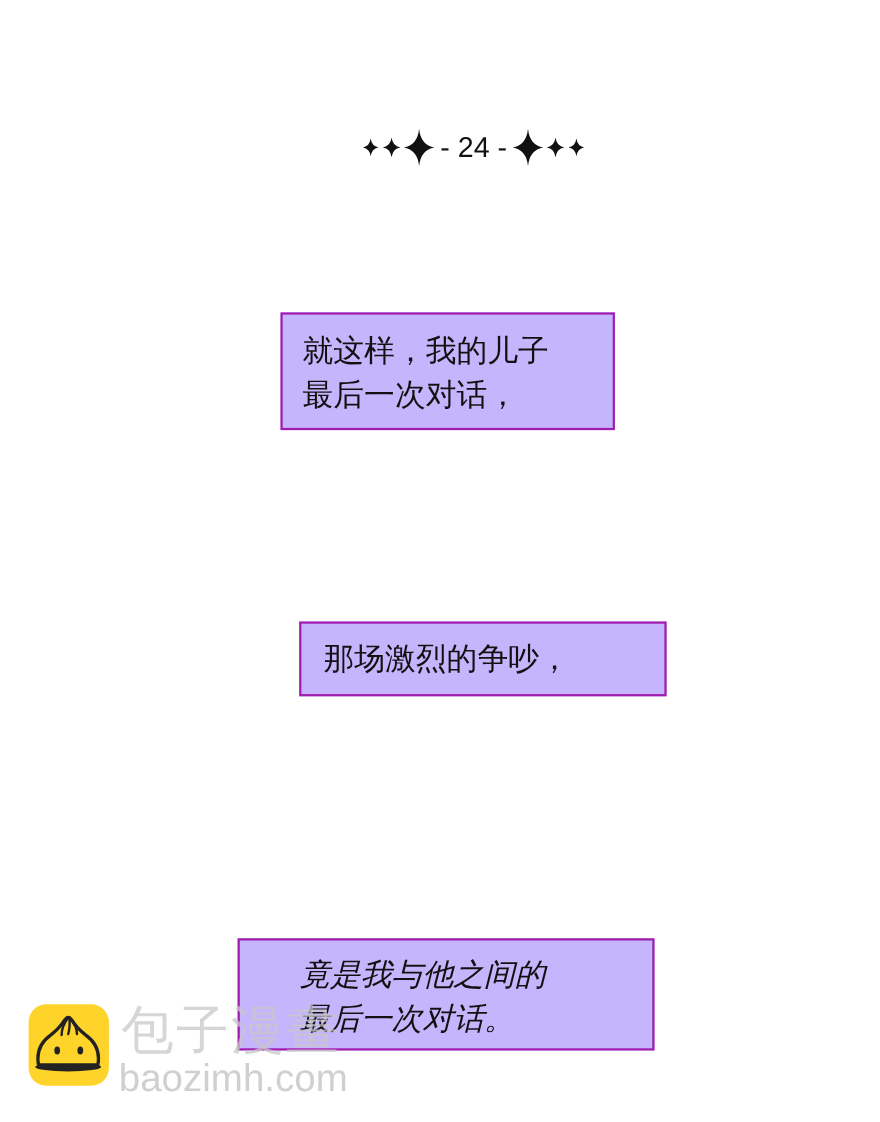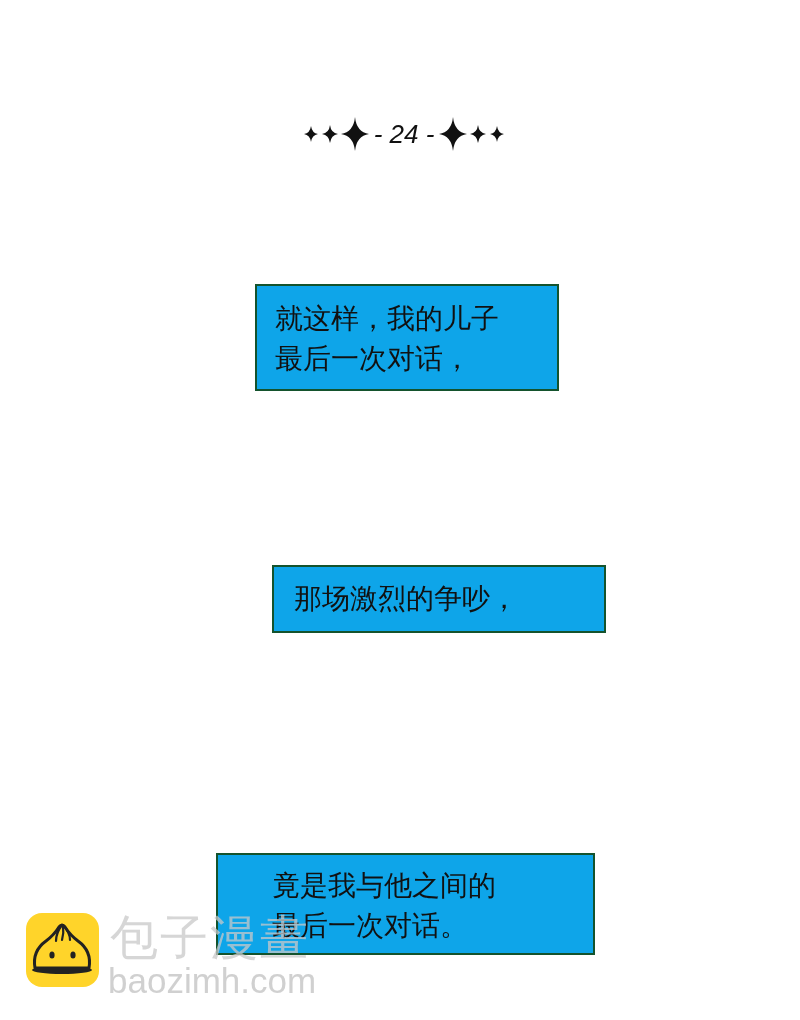--- a/index.html
+++ b/index.html
@@ -10,65 +10,64 @@
     body {
       width: 800px;
       height: 1020px;
       position: relative;
       overflow: hidden;
       font-family: "DejaVu Sans", sans-serif;
       color: #111111;
     }
     .chapter-header {
       position: absolute;
-      left: 286px;
+      left: 297px;
       top: 116px;
       width: 236px;
       height: 36px;
       display: flex;
       align-items: center;
-      justify-content: center;
-      font-style: italic;
+      justify-content: flex-end;
     }
     .stars {
       display: flex;
       align-items: center;
     }
     .star {
       display: inline-block;
       position: relative;
     }
     .star svg { display: block; }
     .chapter-num {
       font-family: "Liberation Sans", sans-serif;
       font-size: 26px;
       color: #111;
       margin: 0 4px;
       letter-spacing: 0px;
     }
     .caption-box {
       position: absolute;
-      border: 2px solid #14532d;
-      background: #0ea5e9;
+      border: 2px solid #a21caf;
+      background: #c4b5fd;
       box-sizing: border-box;
     }
     .caption-text {
       position: absolute;
       font-family: "DejaVu Sans", sans-serif;
       font-size: 28px;
       line-height: 40px;
       color: #111;
       white-space: nowrap;
     }
     #box1 { left: 255px; top: 284px; width: 304px; height: 107px; }
     #box1 .caption-text { left: 18px; top: 13px; }
     #box2 { left: 272px; top: 565px; width: 334px; height: 68px; }
     #box2 .caption-text { left: 20px; top: 12px; }
     #box3 { left: 216px; top: 853px; width: 379px; height: 102px; }
-    #box3 .caption-text { left: 54px; top: 11px; }
+    #box3 .caption-text { left: 54px; top: 11px; font-style: italic; }
 
     .watermark {
       position: absolute;
       left: 26px;
       top: 913px;
       width: 300px;
       height: 86px;
       pointer-events: none;
     }
     .logo {

